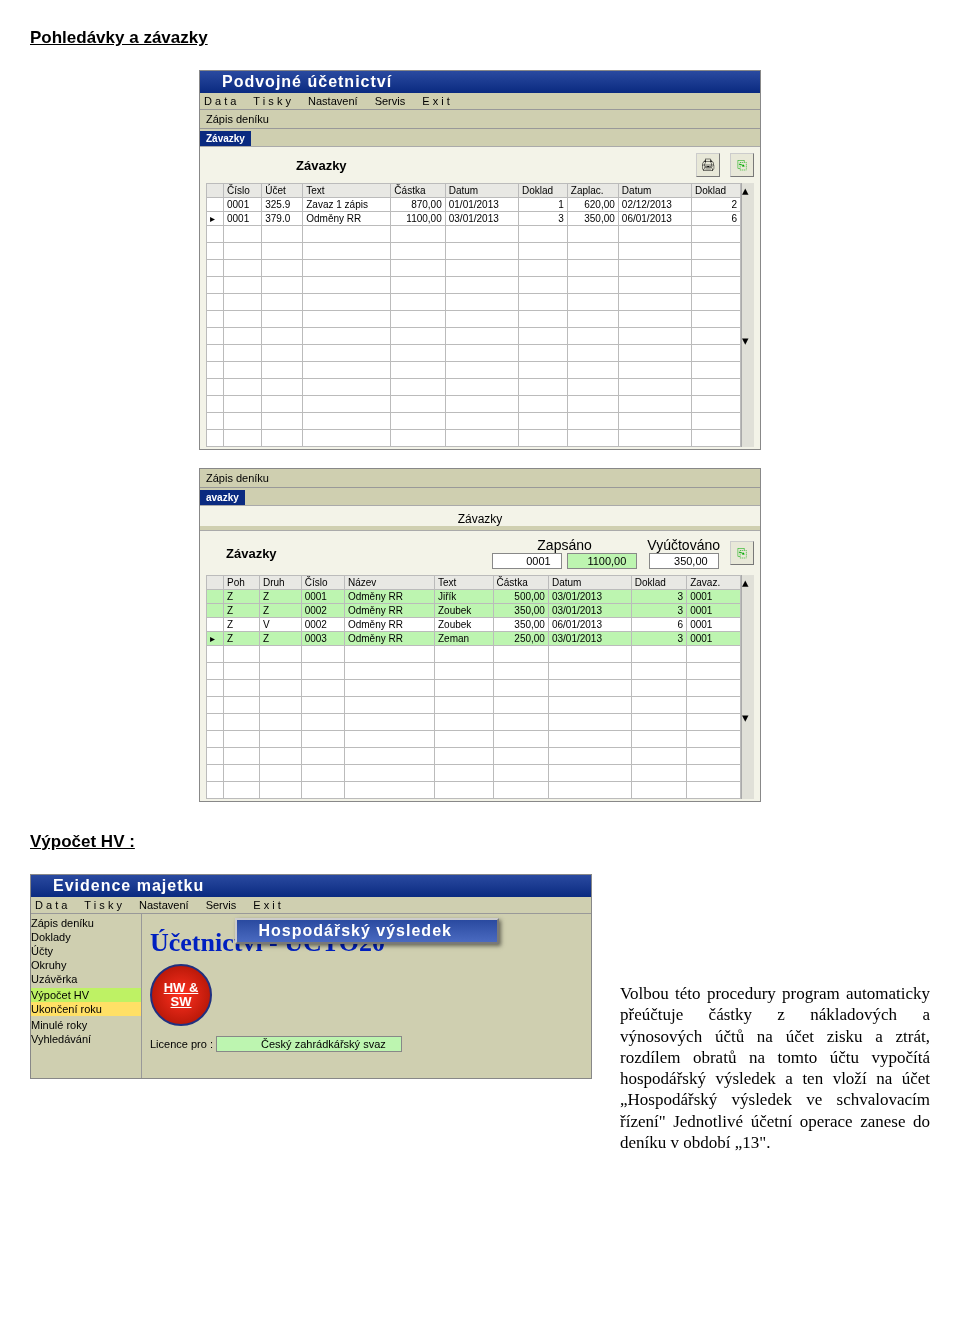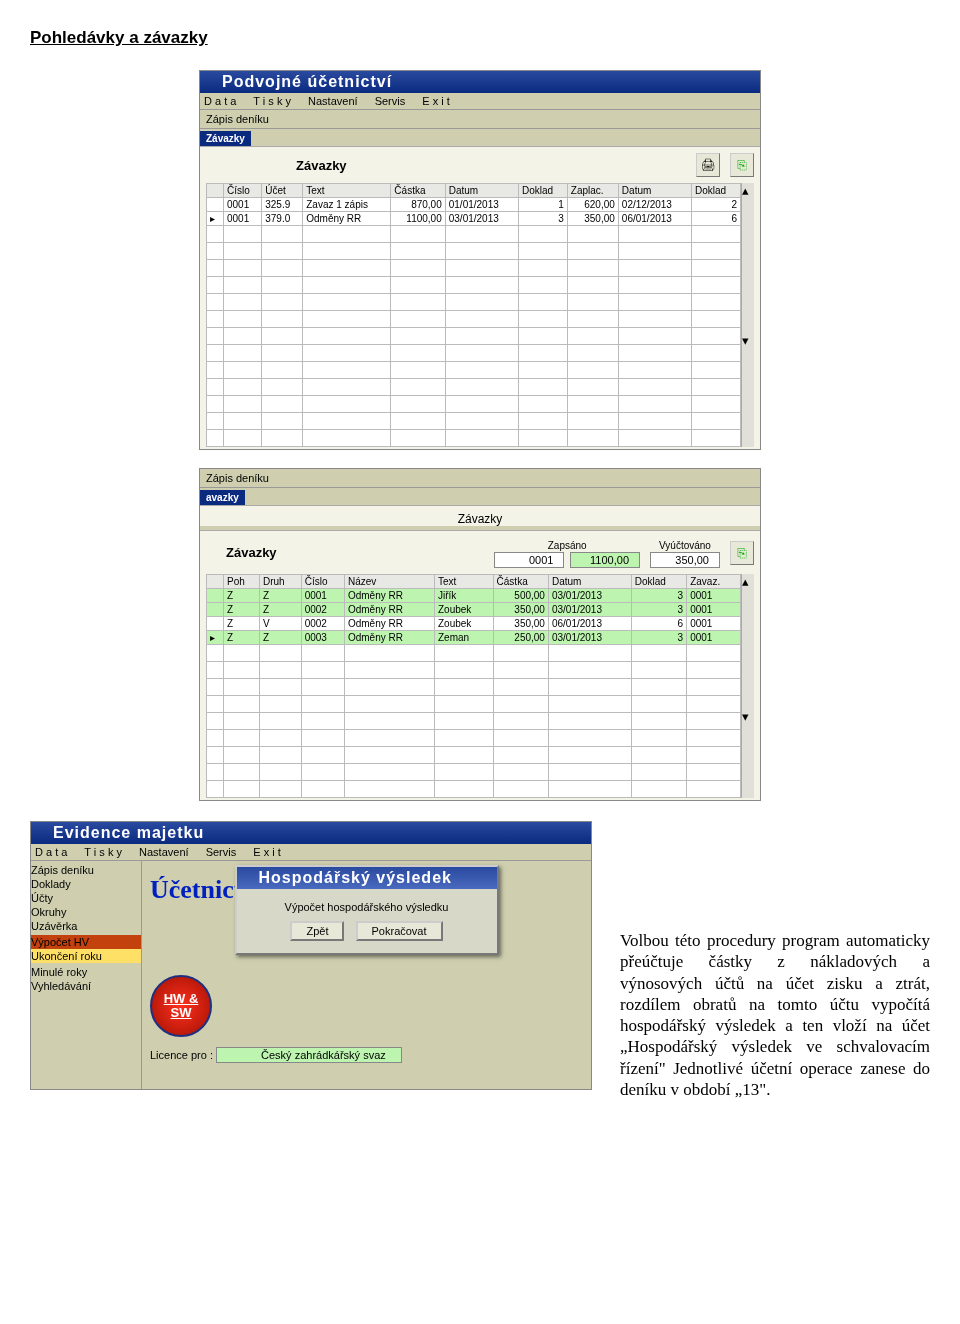--- a/index.html
+++ b/index.html
@@ -101,21 +101,21 @@
   }
   .grid td.num { text-align: right; }
   .grid tr.grn td { background: #bdf5b0; }
   .grid tr.empty td { height: 14px; }
   .row-ind { width: 10px; text-align: center; }
   .scroll-ind {
     width: 12px; background: #e0e0d8; border-left:1px solid #aaa;
   }
   .body-row { display:flex; }
   .body-row .gridwrap { flex: 1; }
-  .small-label { font-size: 10px; display: inline-block; }
+  .small-label { font-size: 14px; display: inline-block; }
 
   
   .two-col { display:flex; gap:28px; margin-top:20px; align-items:flex-start;}
   .two-col .left { flex: 0 0 560px; }
   .two-col .right { flex:1; font-family: "Times New Roman", serif; font-size:17px; text-align: justify; line-height:1.25; padding-top: 92px; }
 
   .win.big { width: 560px; }
   .modal {
     position: relative;
     width: 260px;
@@ -587,56 +587,52 @@
                   <td></td>
                 </tr>
         </tbody>
             </table>
         </div>
         <div class="scroll-ind">▴<br><br><br><br><br><br><br><br><br>▾</div>
       </div>
     </div>
   </div>
 
+  <h1 class="section" style="margin-top:30px;">Výpočet HV :</h1>
 
   <div class="two-col">
     <div class="left">
       <div class="win big" style="margin:0;">
         <div class="win-titlebar">Evidence majetku</div>
         <div class="menubar">
           <span>D a t a</span>
           <span>T i s k y</span>
           <span>Nastavení</span>
           <span>Servis</span>
           <span>E x i t</span>
         </div>
         <div class="layout">
           <div class="sidebar">
             <div class="sidebar-item">Zápis deníku</div>
             <div class="sidebar-item">Doklady</div>
             <div class="sidebar-item">Účty</div>
             <div class="sidebar-item">Okruhy</div>
             <div class="sidebar-item">Uzávěrka</div>
             <div class="sidebar-item"></div>
-            <div class="sidebar-item" style="background:#c2410c;">Výpočet HV</div>
+            <div class="sidebar-item" style="background:#bef264;">Výpočet HV</div>
             <div class="sidebar-item sel">Ukončení roku</div>
             <div class="sidebar-item"></div>
             <div class="sidebar-item">Minulé roky</div>
             <div class="sidebar-item">Vyhledávání</div>
           </div>
           <div class="content">
             <div class="app-title">Účetnictví - ÚČTO20</div>
 
             <div class="modal">
               <div class="win-titlebar">Hospodářský výsledek</div>
-              <div class="modal-body">
-                <div>Výpočet hospodářského výsledku</div>
-                <span class="btn">Zpět</span>
-                <span class="btn">Pokračovat</span>
-              </div>
             </div>
 
             <div class="logo">
                 <span>HW &amp; SW</span>
               </div>
 
             <div class="field-row">
               <span>Licence pro :</span>
               <span class="fieldbox green">Český zahrádkářský svaz</span>
             </div>

